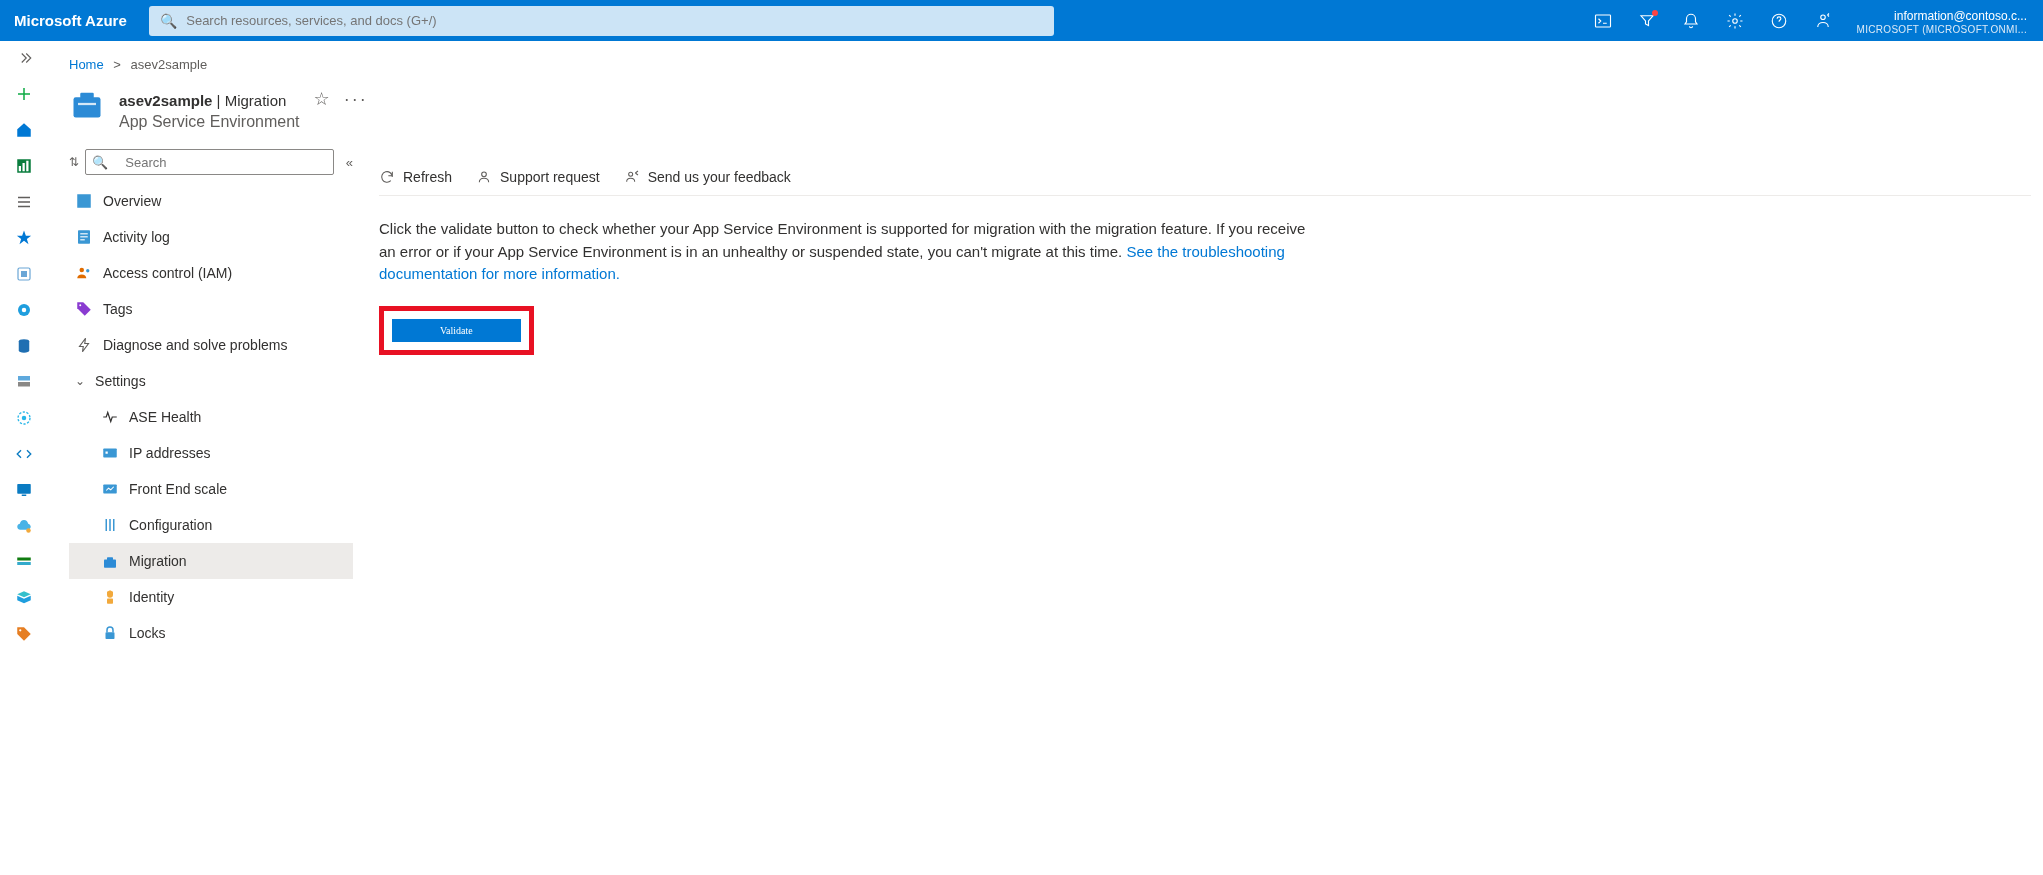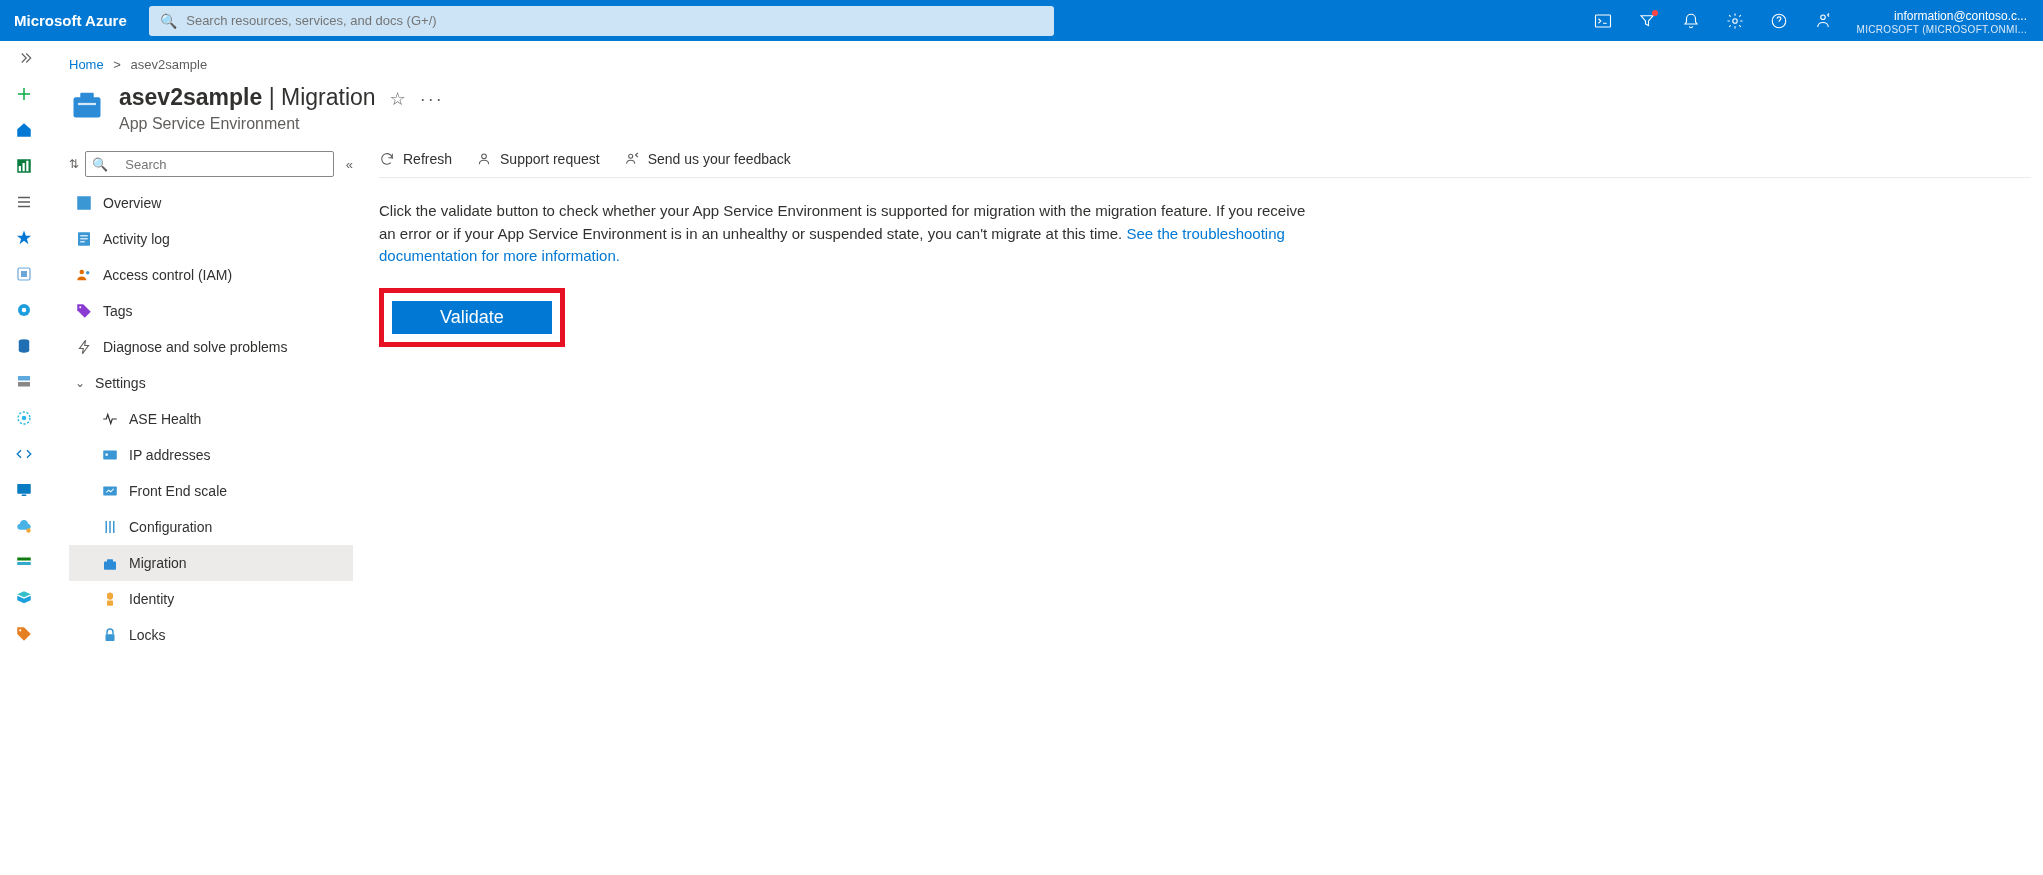--- a/index.html
+++ b/index.html
@@ -26,21 +26,21 @@
 
   
   .main { flex:1; padding:10px 12px 0 22px; }
   .breadcrumb { font-size:13px; color:#605e5c; margin:6px 0 12px 0; }
   .breadcrumb a { color:#0078d4; text-decoration:none; }
   .breadcrumb .sep { margin:0 6px; color:#605e5c; }
   .breadcrumb .cur { color:#605e5c; }
 
   .titlebar { display:flex; align-items:flex-start; gap:14px; }
   .res-icon { width:36px; height:36px; margin-top:2px; }
-  .titleblock h1 { font-size:23px; font-weight:600; }
+  .titleblock h1 { font-size:15px; font-weight:600;margin-top:8px; }
   .titleblock h1 .thin { font-weight:400; }
   .titleblock .sub { font-size:16px; color:#605e5c; margin-top:4px; }
   .title-actions { display:flex; align-items:center; gap:14px; margin-top:4px; }
   .title-actions .star { font-size:18px; color:#605e5c; cursor:pointer; }
   .title-actions .more { font-size:18px; color:#605e5c; cursor:pointer; letter-spacing:2px; }
 
   
   .blade-body { display:flex; margin-top:18px; }
   .nav { width:284px; }
   .nav-search-row { display:flex; align-items:center; gap:6px; margin-bottom:8px; }
@@ -52,28 +52,28 @@
 
   .nav-item { display:flex; align-items:center; height:36px; padding:0 6px; font-size:14px; color:#323130; cursor:pointer; gap:10px; }
   .nav-item.selected { background:#edebe9; }
   .nav-item .ni-icon { width:18px; height:18px; display:flex; align-items:center; justify-content:center; }
   .nav-item.section { font-weight:400; color:#323130; }
   .nav-item.section .chev { color:#605e5c; font-size:12px; }
   .nav-item.sub { padding-left:32px; }
 
   .content { flex:1; padding-left:26px; }
   .toolbar { display:flex; align-items:center; gap:24px; border-bottom:1px solid #edebe9; padding-bottom:10px; margin-bottom:22px; }
-  .tl-item { display:flex; align-items:center; gap:8px; font-size:14px; color:#323130; cursor:pointer; }
+  .tl-item { display:flex; align-items:center; gap:8px; font-size:14px; color:#323130; cursor:pointer;margin-top:20px; }
   .tl-item svg { width:16px; height:16px; stroke:#605e5c; fill:none; }
 
   .desc { font-size:15px; line-height:1.5; color:#323130; max-width:930px; }
   .desc a { color:#0078d4; text-decoration:none; }
 
   .validate-wrap { display:inline-block; border:5px solid #e81123; padding:8px; margin-top:20px; }
-  .validate-btn { background:#0078d4; color:#fff; border:none; font-size:18px; padding:6px 48px; cursor:pointer; }
+  .validate-btn { background:#0078d4; color:#fff; border:none; font-size:10px; padding:6px 48px; cursor:pointer;font-family:Liberation Serif, serif; }
 </style>
 </head>
 <body>
 
 <div class="topbar">
   <div class="brand">Microsoft Azure</div>
   <div class="searchbox">
     <span class="sicon">🔍</span>
     <input type="text" placeholder="Search resources, services, and docs (G+/)" style="">
   </div>

